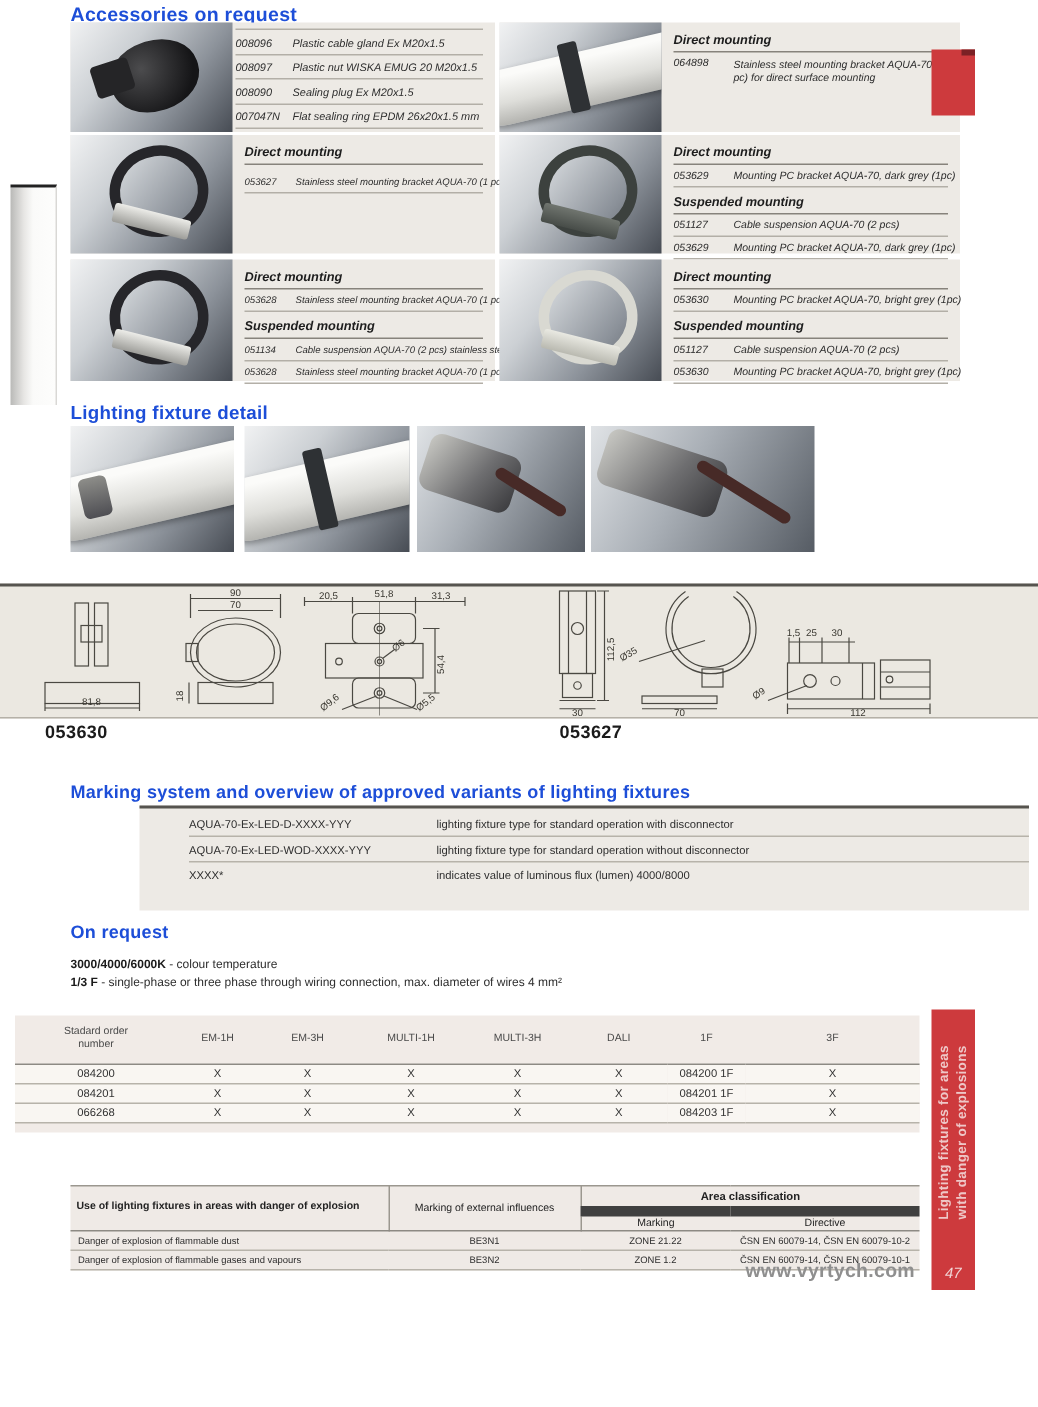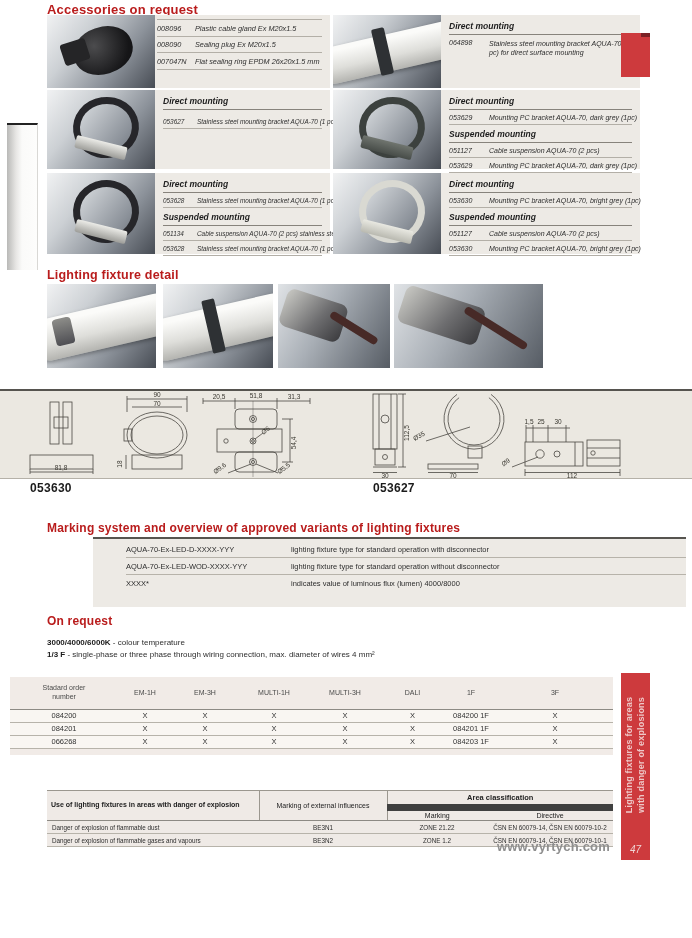--- a/index.html
+++ b/index.html
@@ -5,21 +5,21 @@
   * { margin:0; padding:0; box-sizing:border-box; }
   html,body { background:#fff; }
   body { width:692px; height:938px; position:relative; font-family:"Liberation Sans",sans-serif; color:#2b2b2b; overflow:hidden; }
 
   
   .left-fold { position:absolute; left:7px; top:123px; width:31px; height:147px;
     border-top:2px solid #222; border-right:1px solid #d9d8d5;
     background:linear-gradient(to right,#b9b9b7 0,#e7e6e4 9px,#fafaf9 15px,#fdfdfc 100%); }
 
   
-  .sec-title { position:absolute; font-size:13px; font-weight:bold; color:#b91c1c; letter-spacing:.2px; }
+  .sec-title { position:absolute; font-size:13px; font-weight:bold; color:#1d4ed8; letter-spacing:.2px; }
   .sec-title2 { font-size:12px; }
 
   
   .panel { position:absolute; background:#edeae5; }
   .photo { position:absolute; left:0; top:0; width:108px; height:100%; overflow:hidden;
     background:linear-gradient(128deg,#f1f2f3 0%,#ccd0d4 32%,#8c929a 66%,#474c54 100%); }
   .photo::before, .photo::after { content:''; position:absolute; }
 
   .p-gland::before { left:24%; top:16%; width:56%; height:64%; border-radius:48%;
     background:radial-gradient(circle at 38% 35%,#4c4c4e,#151517 72%); transform:rotate(-18deg); }
@@ -121,20 +121,24 @@
   <div class="left-fold"></div>
 
   <div class="sec-title" style="left:47px;top:2px">Accessories on request</div>
 
   <div class="panel" style="left:47px;top:15px;width:283px;height:73px">
     <div class="photo p-gland"></div>
     <div class="acc-body gland">
       <div class="g-row">
           <span class="code">008096</span>
           <span class="desc">Plastic cable gland Ex M20x1.5</span>
+        </div>
+      <div class="g-row">
+          <span class="code">008097</span>
+          <span class="desc">Plastic nut WISKA EMUG 20 M20x1.5</span>
         </div>
       <div class="g-row">
           <span class="code">008090</span>
           <span class="desc">Sealing plug Ex M20x1.5</span>
         </div>
       <div class="g-row">
           <span class="code">007047N</span>
           <span class="desc">Flat sealing ring EPDM 26x20x1.5 mm</span>
         </div>
     </div>

